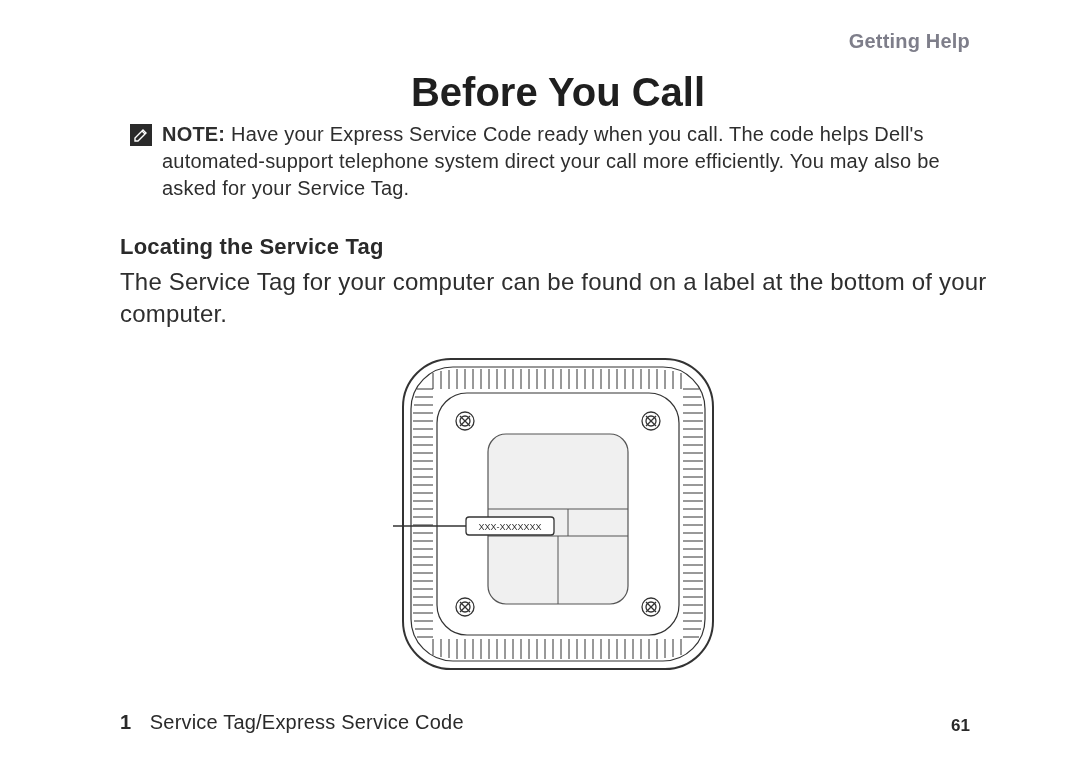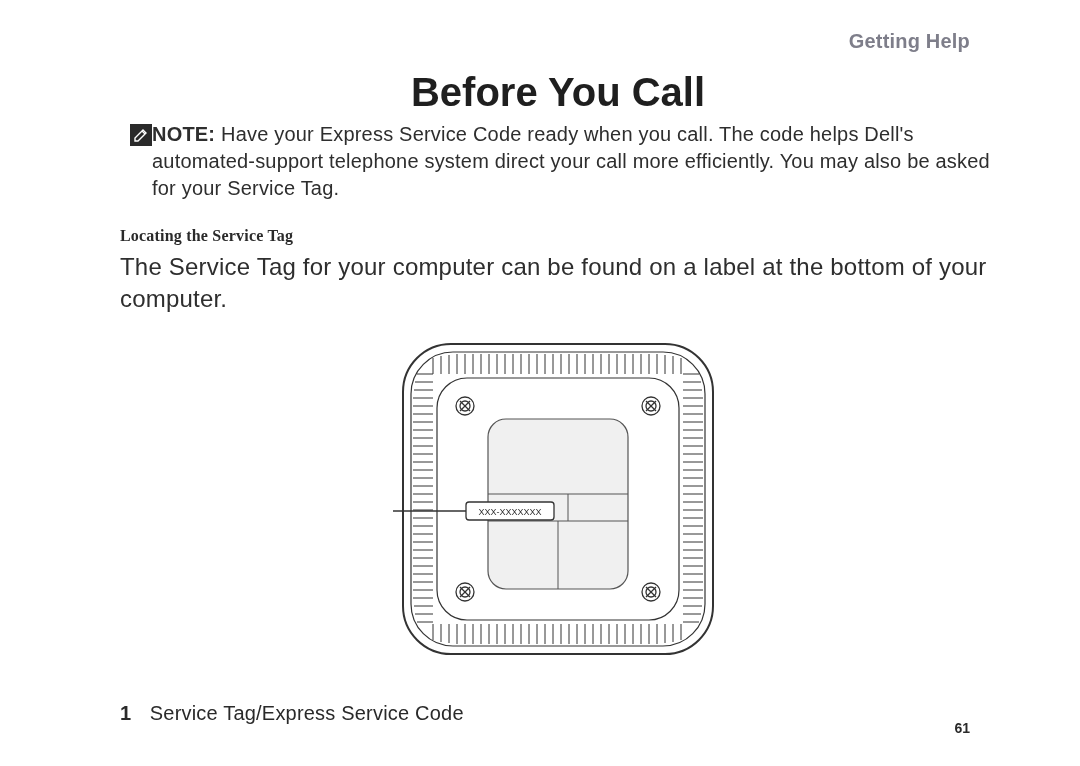--- a/index.html
+++ b/index.html
@@ -34,20 +34,21 @@
     font-weight: 800;
     font-size: 40px;
     margin: 40px 0 6px 0;
     letter-spacing: 0px;
     color: #1f1f1f;
     text-align: center;
   }
   .note-block {
     display: flex;
     align-items: flex-start;
+    gap: 10px;
     margin-top: 6px;
     margin-left: 10px;
   }
   .note-icon {
     flex: 0 0 22px;
     width: 22px;
     height: 22px;
     background: #2a2a2a;
     display: flex;
     align-items: center;
@@ -59,25 +60,24 @@
     font-size: 20px;
     line-height: 1.35;
     color: #2e2e2e;
     letter-spacing: 0.2px;
   }
   .note-text .note-label {
     font-weight: 700;
   }
   h2.sub-heading {
     font-weight: 700;
-    font-size: 16px;
-    margin: 25px 0 6px 0;
+    font-size: 22px;
+    margin: 32px 0 6px 0;
     letter-spacing: 0.2px;
     color: #2a2a2a;
-    font-family: Liberation Serif, serif;
   }
   .body-text {
     font-size: 24px;
     line-height: 1.35;
     color: #2e2e2e;
     margin: 0;
     letter-spacing: 0.2px;
   }
   .figure-wrap {
     position: relative;
@@ -94,34 +94,33 @@
   }
   .callout-num {
     position: absolute;
     left: 324px;
     top: 170px;
     font-weight: 700;
     font-size: 20px;
   }
   .legend {
     font-size: 20px;
-    margin-top: 6px;
     letter-spacing: 0.2px;
   }
   .legend .legend-num {
     font-weight: 700;
     display: inline-block;
     width: 24px;
   }
   .page-number {
     position: absolute;
     right: 110px;
     bottom: 30px;
     font-weight: 700;
-    font-size: 14px;
+    font-size: 17px;
   }
 </style>
 </head>
 <body>
 
 <div class="page">
 
   <div class="header-right">Getting Help</div>
 
   <h1 class="main-heading">Before You Call</h1>

